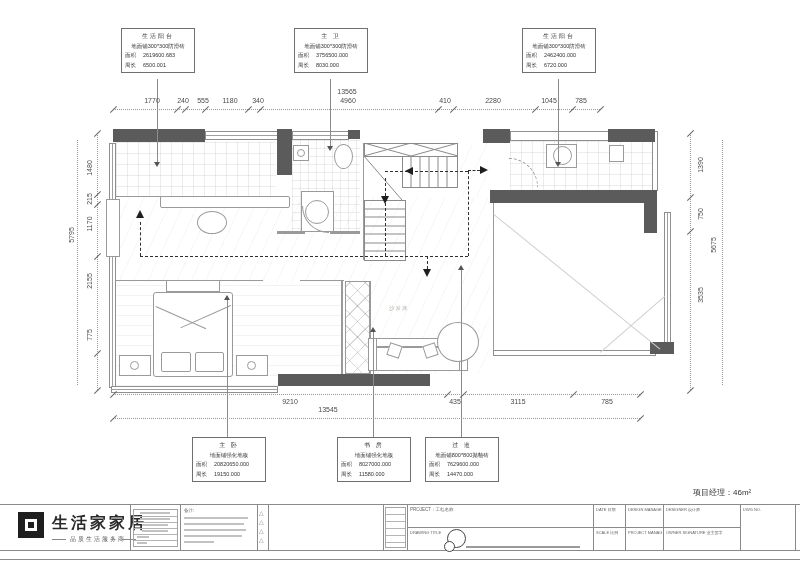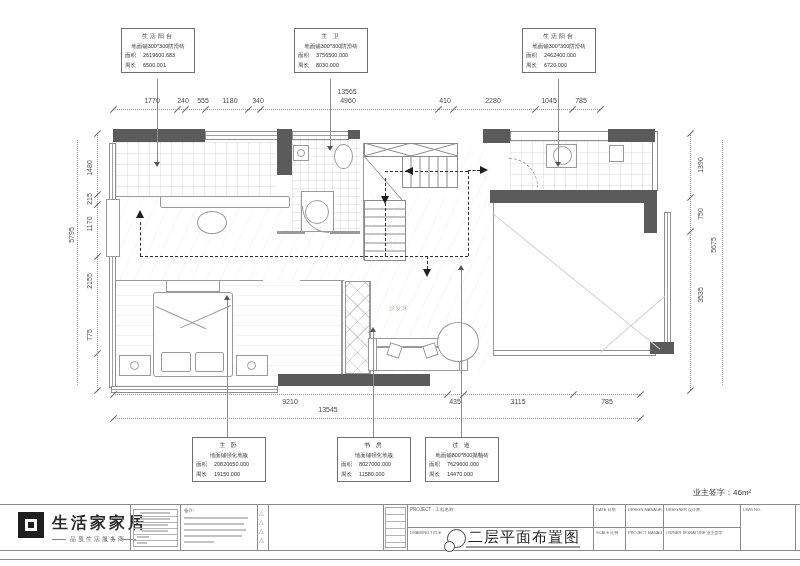--- a/index.html
+++ b/index.html
@@ -320,21 +320,21 @@
         <span>面积</span>
         <span>7629600.000</span>
       </div>
     <div class="kv">
         <span>周长</span>
         <span>14470.000</span>
       </div>
   </div>
 
   <div class="abs" style="left:0;top:480px;width:800px;height:86px;">
-    <div class="abs" style="left:693px;top:7px;font-size:8px;color:#333;">业主签字：46m²</div>
+    <div class="abs" style="left:693px;top:7px;font-size:8px;color:#333;">项目经理：46m²</div>
     <div class="tbl-h" style="left:0;top:24px;width:800px;"></div>
     <div class="tbl-h" style="left:0;top:70px;width:800px;"></div>
     <div class="tbl-h" style="left:0;top:79px;width:800px;"></div>
 
     <div class="tbl-v" style="left:130px;top:24px;height:46px;"></div>
     <div class="tbl-v" style="left:180px;top:24px;height:46px;"></div>
     <div class="tbl-v" style="left:257px;top:24px;height:46px;"></div>
     <div class="tbl-v" style="left:268px;top:24px;height:46px;"></div>
     <div class="tbl-v" style="left:383px;top:24px;height:46px;"></div>
     <div class="tbl-v" style="left:407px;top:24px;height:46px;"></div>
@@ -387,21 +387,20 @@
       <div class="rowline" style="left:0;top:13px;width:19px;"></div>
       <div class="rowline" style="left:0;top:20px;width:19px;"></div>
       <div class="rowline" style="left:0;top:27px;width:19px;"></div>
       <div class="rowline" style="left:0;top:34px;width:19px;"></div>
     </div>
 
     <div class="tb-label" style="left:410px;top:27px;font-size:4.5px;">PROJECT：工程名称</div>
     <div class="tb-label" style="left:410px;top:50px;">DRAWING TITLE</div>
     <div class="abs" style="left:447px;top:49px;width:17px;height:17px;border:1px solid #444;border-radius:50%;"></div>
     <div class="abs" style="left:444px;top:61px;width:9px;height:9px;border:1px solid #444;border-radius:50%;background:#fff;"></div>
-    <div class="abs" style="left:468px;top:48px;font-size:15px;letter-spacing:1px;color:#222;font-family:'Liberation Serif','DejaVu Serif',serif;">二层平面布置图</div>
     <div class="abs" style="left:466px;top:66px;width:114px;height:2px;background:#9a9a9a;"></div>
 
     <div class="tb-label" style="left:596px;top:27px;width:28px;">DATE 日期</div>
     <div class="tb-label" style="left:596px;top:50px;width:28px;">SCALE 比例</div>
     <div class="tb-label" style="left:628px;top:27px;width:34px;">DESIGN MANAGER 设计经理</div>
     <div class="tb-label" style="left:628px;top:50px;width:34px;">PROJECT MANAGER 项目经理</div>
     <div class="tb-label" style="left:666px;top:27px;width:72px;">DESIGNER 设计师</div>
     <div class="tb-label" style="left:666px;top:50px;width:72px;">OWNER SIGNATURE 业主签字</div>
     <div class="tb-label" style="left:743px;top:27px;width:50px;">DWG NO.</div>
   </div>

